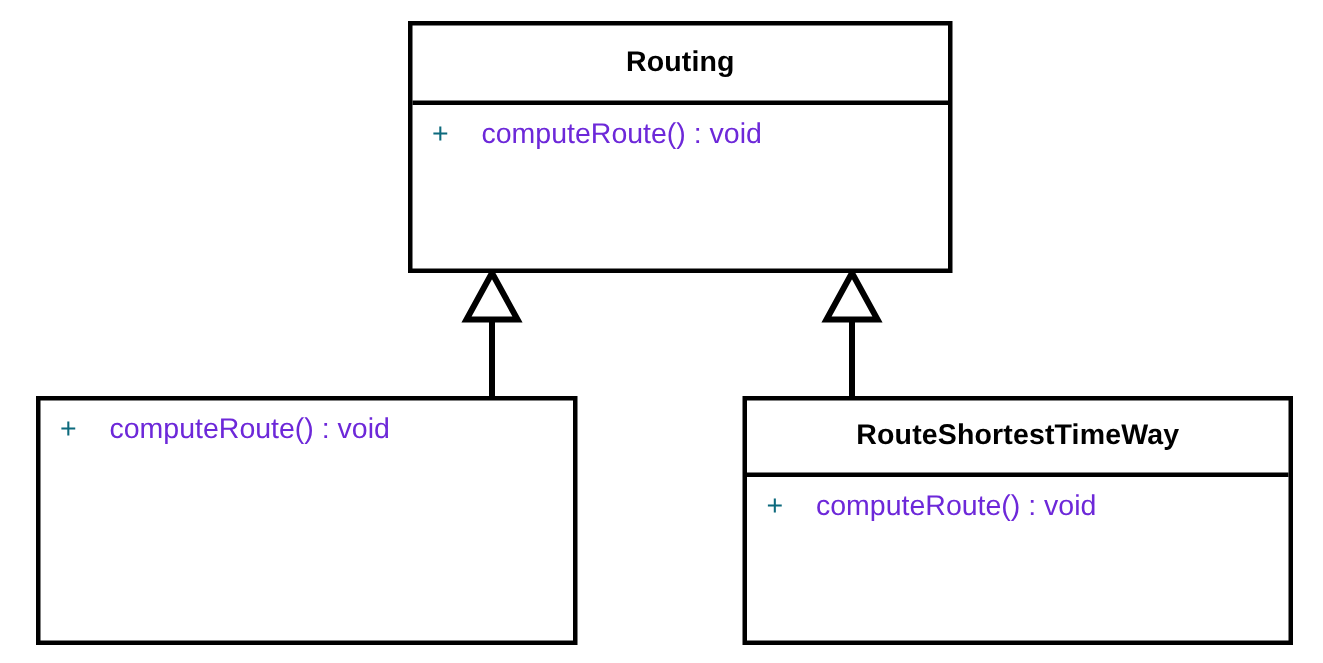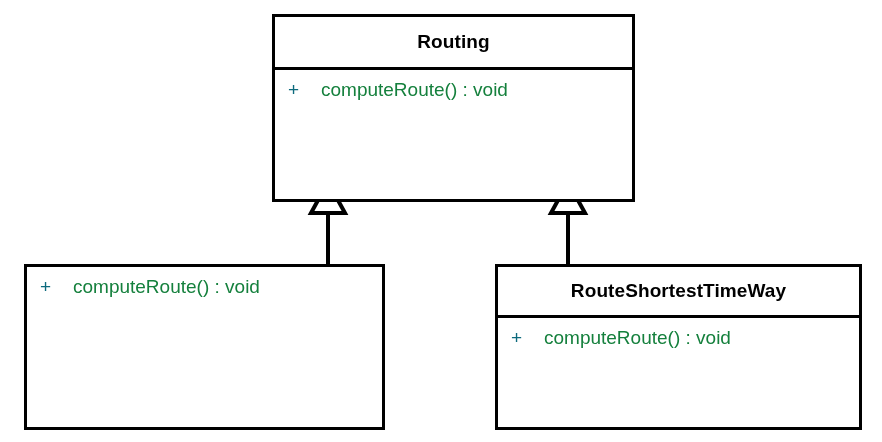--- a/index.html
+++ b/index.html
@@ -53,29 +53,29 @@
   .member-visibility {
     width: 46px;
     text-align: left;
     padding-left: 13px;
     box-sizing: border-box;
     font-size: 19px;
     color: #0d6a7d;
   }
   .member-signature {
     font-size: 19px;
-    color: #15803d;
+    color: #6d28d9;
   }
 
   
   #cls-routing {
     left: 272px;
     top: 14px;
     width: 363px;
-    height: 188px;
+    height: 168px;
   }
   #cls-routing .class-title-bar { height: 53px; }
 
   
   #cls-route-shortest-path {
     left: 24px;
     top: 264px;
     width: 361px;
     height: 166px;
   }

